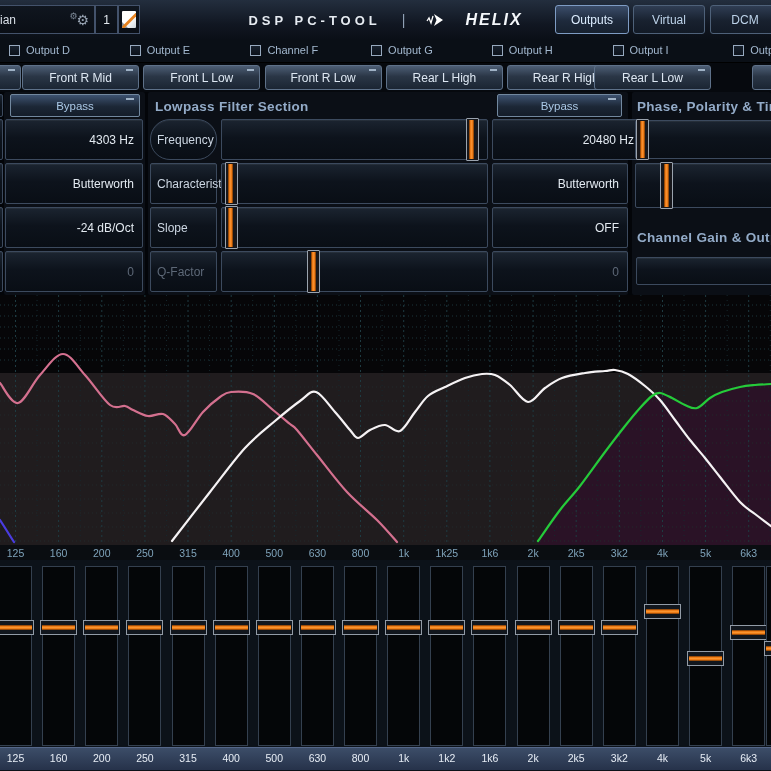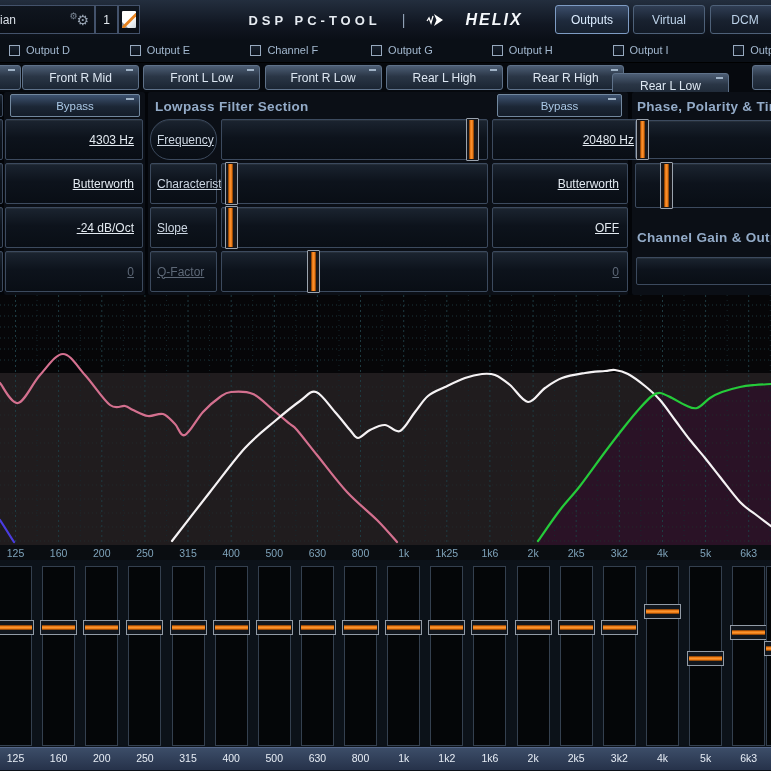--- a/index.html
+++ b/index.html
@@ -55,21 +55,21 @@
     background:linear-gradient(180deg,#4d5e75,#2a3646 45%,#1b2533);
     border:1px solid #5e7189;border-radius:3px;color:#dde7f2;font-size:12px;
     display:flex;align-items:center;justify-content:center;box-sizing:border-box;}
   .chanbtn::after{content:'';position:absolute;top:3px;right:5px;width:7px;height:2px;background:#9fb2c6;}
 
   
   .filter{position:absolute;left:0;top:92px;width:771px;height:203px;background:#030509;overflow:hidden;}
   .panelbg{position:absolute;top:0;height:203px;background:#0b0f16;border-radius:2px;}
   .cell{position:absolute;background:linear-gradient(180deg,#1b2430,#0d131c 45%,#090e15);
     border:1px solid #3c4a5e;border-radius:2px;box-sizing:border-box;
-    box-shadow:inset 0 1px 0 rgba(255,255,255,.05);text-decoration:underline;}
+    box-shadow:inset 0 1px 0 rgba(255,255,255,.05);}
   .vcell{color:#e3eaf1;font-size:12px;display:flex;align-items:center;justify-content:flex-end;padding-right:8px;}
   .lcell{color:#ccd6e2;font-size:12px;display:flex;align-items:center;padding-left:6px;}
   .muted{color:#5d6877 !important;}
   .ptitle{position:absolute;color:#93abc8;font-weight:bold;font-size:13.5px;letter-spacing:.3px;white-space:nowrap;}
   .hhandle{position:absolute;top:-2px;bottom:-2px;width:13px;background:#17171b;
     border:1px solid #9aa3ae;border-radius:1px;box-sizing:border-box;}
   .hhandle::before{content:'';position:absolute;top:1px;bottom:1px;left:50%;width:5px;margin-left:-3px;
     background:linear-gradient(90deg,#6e3404,#ee7c17 30%,#f78f2e 50%,#ee7c17 70%,#6e3404);}
   .bypass{position:absolute;background:linear-gradient(180deg,#3d5270,#1c2736 55%,#141d2a);
     border:1px solid #72889f;border-radius:2px;color:#abc9e7;font-size:11.5px;
@@ -157,21 +157,21 @@
       </div>
     </div>
 
   <div class="chanrow" id="chanrow">
       <div class="chanbtn" style="left: -96px;"></div>
       <div class="chanbtn" style="left: 22px;">Front R Mid</div>
       <div class="chanbtn" style="left: 143.3px;">Front L Low</div>
       <div class="chanbtn" style="left: 264.6px;">Front R Low</div>
       <div class="chanbtn" style="left: 385.9px;">Rear L High</div>
       <div class="chanbtn" style="left: 507.2px;">Rear R High</div>
-      <div class="chanbtn" style="left: 612px; margin-top: 8px;">Rear L Low</div>
+      <div class="chanbtn" style="left: 594px;">Rear L Low</div>
       <div class="chanbtn" style="left: 752px;"></div>
     </div>
 
   <div class="filter" id="filter">
       <div class="panelbg" style="left: 4px; width: 141px;"></div>
       <div class="panelbg" style="left: 148px; width: 480px;"></div>
       <div class="panelbg" style="left: 632px; width: 139px;"></div>
       <div class="cell" style="left: -60px; top: 2px; width: 63px; height: 23px;"></div>
       <div class="cell" style="left: -60px; top: 27px; width: 63px; height: 41px;"></div>
       <div class="cell" style="left: -60px; top: 71px; width: 63px; height: 41px;"></div>

